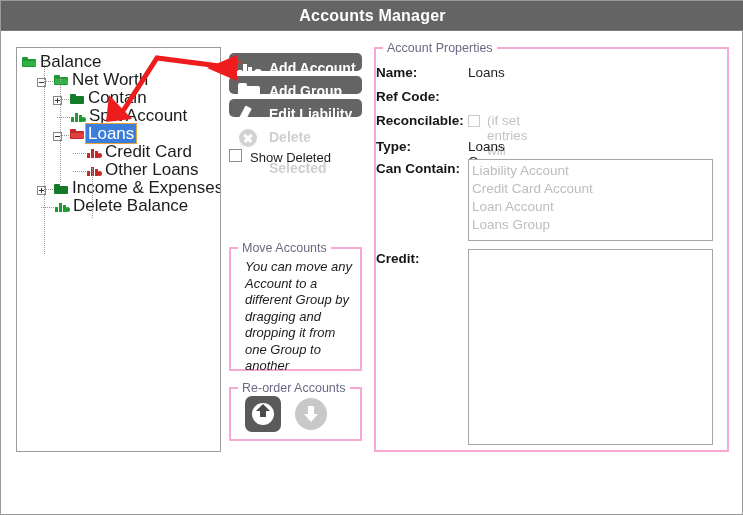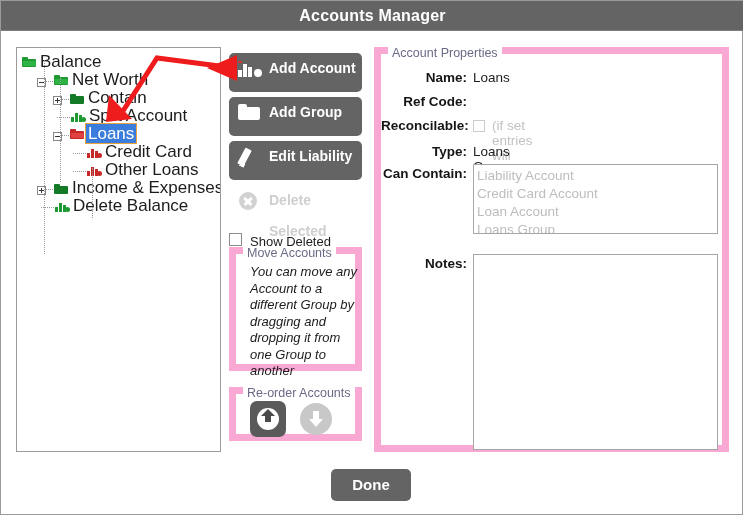--- a/index.html
+++ b/index.html
@@ -83,21 +83,21 @@
   .acct b{position:absolute;bottom:1px;width:3px;background:#1f9a33;}
   .acct b.b1{left:0px;height:5px;}
   .acct b.b2{left:4px;height:9px;}
   .acct b.b3{left:8px;height:7px;}
   .acct s{position:absolute;right:0px;bottom:1px;width:5px;height:5px;border-radius:50%;background:#1f9a33;}
   .acct.redico b{background:#c62828;}
   .acct.redico s{background:#c62828;}
   
   .btncol{position:absolute;left:228px;top:52px;width:133px;}
   .bigbtn{
-    position:relative;width:133px;height:39px;
+    position:relative;width:133px;height:18px;
     background:#646464;border-radius:5px;
     color:#ffffff;font-size:14px;font-weight:bold;
     margin-bottom:5px;box-sizing:border-box;
     cursor:pointer;
   }
   .bigbtn.disabled{background:transparent;color:#cfcfcf;cursor:default;}
   .bigbtn .bl{position:absolute;left:40px;top:0;line-height:31px;}
   .bigbtn .bi{position:absolute;left:9px;top:6px;width:24px;height:19px;}
   
   .i-acct b{position:absolute;bottom:1px;width:4px;background:#ffffff;}
@@ -118,21 +118,21 @@
   .i-del i.x1{transform:rotate(45deg);}
   .i-del i.x2{transform:rotate(-45deg);}
   
   .ckrow{position:relative;margin-top:8px;padding-left:21px;height:18px;}
   .ckbox{
     position:absolute;left:0;top:1px;width:13px;height:13px;
     border:1.5px solid #8d8d8d;background:#fff;box-sizing:border-box;
   }
   .ckrow .cklbl{font-size:13px;color:#1c1c1c;line-height:16px;}
   
-  .fs{position:absolute;border:7px solid #f9a8d4;box-sizing:border-box;}
+  .fs{position:absolute;border:2px solid #f9a8d4;box-sizing:border-box;}
   .fs > .legend{
     position:absolute;top:-8px;left:7px;background:#fff;
     padding:0 4px;font-size:12.5px;color:#6a6a86;
   }
   #fs-move{left:228px;top:246px;width:133px;height:124px;}
   #fs-move .mtext{
     position:absolute;left:14px;top:10px;width:108px;
     font-size:13px;font-style:italic;color:#1b1b1b;line-height:16.5px;
   }
   #fs-reorder{left:228px;top:386px;width:133px;height:54px;}
@@ -154,29 +154,29 @@
   }
   .downbtn i.ar{position:absolute;left:13px;top:8px;width:6px;height:10px;background:#fff;}
   .downbtn i.ah{
     position:absolute;left:9px;top:16px;width:0;height:0;
     border-left:7px solid transparent;border-right:7px solid transparent;
     border-top:8px solid #ffffff;
   }
   
   #fs-props{left:373px;top:46px;width:355px;height:405px;}
   .prow{position:absolute;font-size:13.5px;color:#1c1c1c;}
-  .plabel{position:absolute;width:86px;text-align:right;font-weight:bold;color:#151515;}
+  .plabel{position:absolute;width:86px;font-weight:bold;color:#151515;}
   .pval{position:absolute;left:92px;color:#1c1c1c;}
   .cbdis{
     position:absolute;left:92px;top:2px;width:12px;height:12px;
     border:1.5px solid #cccccc;background:#fff;box-sizing:border-box;
   }
   .hinttext{position:absolute;left:111px;color:#c2c2c2;}
   .listbox{
-    position:absolute;left:92px;width:245px;height:70px;
+    position:absolute;left:92px;width:245px;height:82px;
     border:1px solid #a6a6a6;background:#fff;box-sizing:border-box;
     padding:2px 0 0 3px;overflow:hidden;
   }
   .listbox div{font-size:13.5px;line-height:18px;color:#bdbdbd;}
   .notesbox{
     position:absolute;left:92px;width:245px;height:196px;
     border:1px solid #a6a6a6;background:#fff;box-sizing:border-box;
   }
   
   .donebtn{
@@ -304,26 +304,25 @@
       <span class="plabel">Can Contain:</span>
     </div>
     <div class="listbox" style="top:110px;" id="can-contain-list">
         <div>Liability Account</div>
         <div>Credit Card Account</div>
         <div>Loan Account</div>
         <div>Loans Group</div>
       </div>
 
     <div class="prow" style="left:0;top:202px;">
-      <span class="plabel">Notes:</span>
+      <span class="plabel">Credit:</span>
     </div>
     <div class="notesbox" style="top:200px;"></div>
   </div>
 
-  <div class="donebtn">Done</div>
 
   <svg class="anno" viewBox="0 0 743 515" width="743" height="515">
     <polyline points="226,66 156,57 122,110" fill="none" stroke="#ee1c1c" stroke-width="5" stroke-linejoin="miter"></polyline>
     <polygon points="236,54 236,80 206,67" fill="#ee1c1c"></polygon>
     <polygon points="108,94 131,118 105,121" fill="#ee1c1c"></polygon>
   </svg>
 
 </div>
 
 </body></html>

